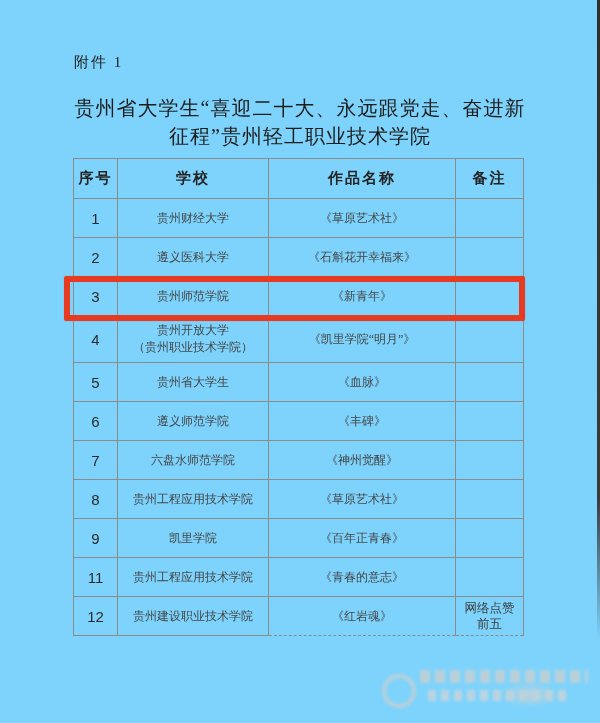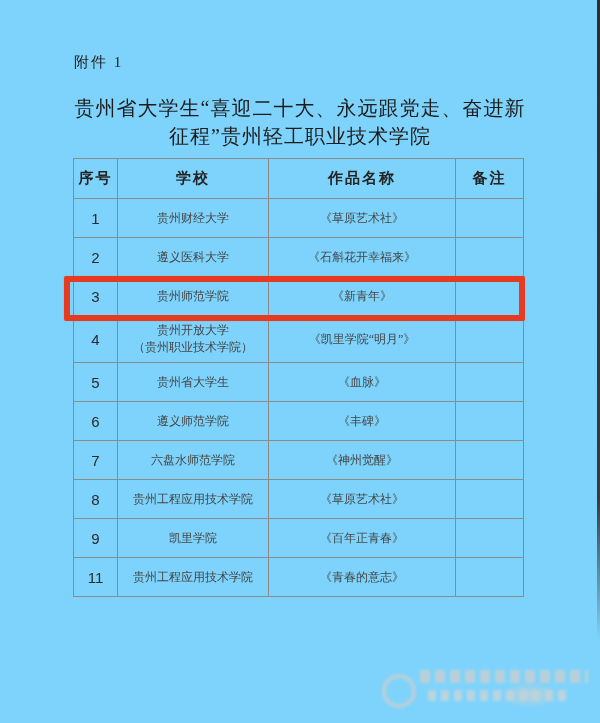--- a/index.html
+++ b/index.html
@@ -173,20 +173,27 @@
         <td class="school-cell">凯里学院</td>
         <td class="work-cell">《百年正青春》</td>
         <td class="note-cell"></td>
       </tr>
       <tr>
         <td class="no-cell">11</td>
         <td class="school-cell">贵州工程应用技术学院</td>
         <td class="work-cell">《青春的意志》</td>
         <td class="note-cell"></td>
       </tr>
+      <tr class="last-row">
+        <td class="no-cell">12</td>
+        <td class="school-cell">贵州建设职业技术学院</td>
+        <td class="work-cell">《红岩魂》</td>
+        <td class="note-cell">网络点赞
+前五</td>
+      </tr>
     </tbody>
   </table>
 
   <div class="highlight-box"></div>
 
   <div class="watermark">
     <div class="wm-circle"></div>
     <div class="wm-bar1"></div>
     <div class="wm-bar2"></div>
     <div class="wm-blob"></div>

